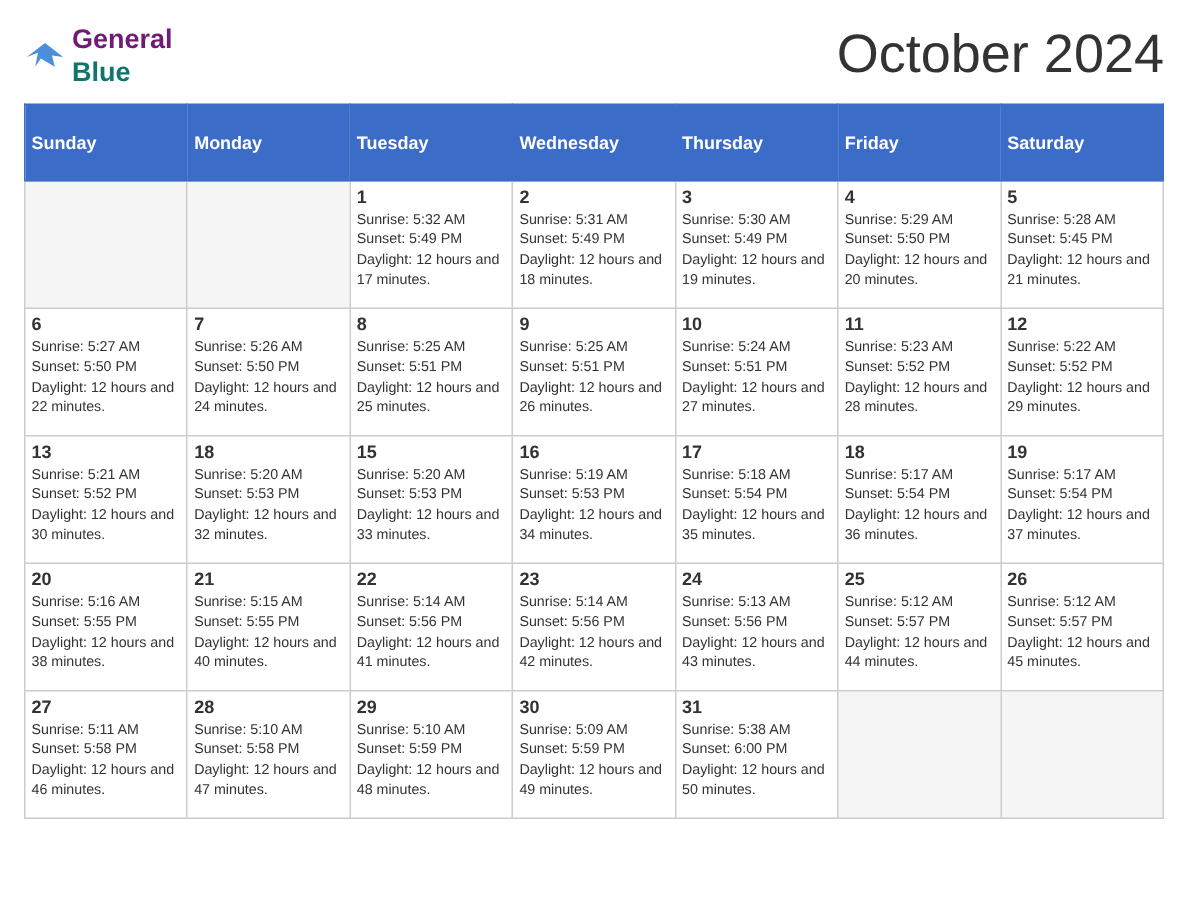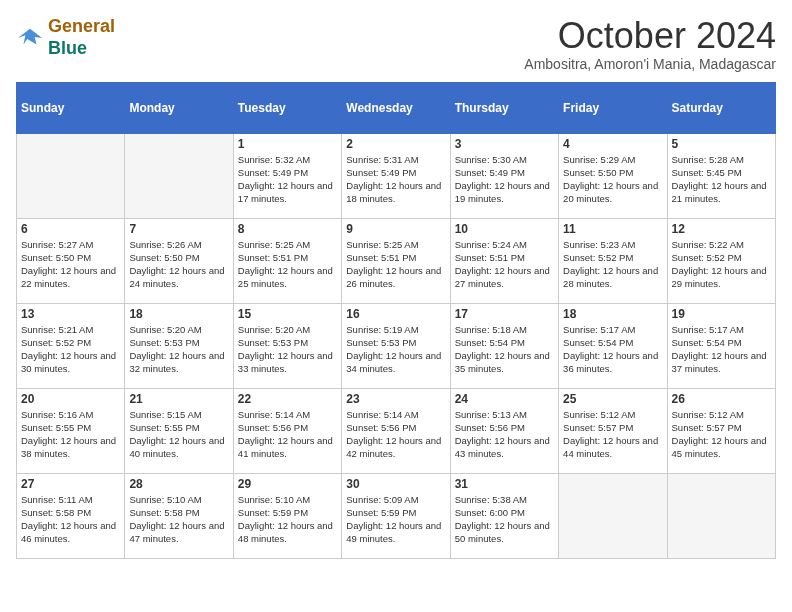--- a/index.html
+++ b/index.html
@@ -21,21 +21,21 @@
       align-items: center;
       gap: 4px;
     }
     .logo-text {
       font-size: 18px;
       font-weight: bold;
       color: #333;
       line-height: 1.2;
     }
     .logo-text span {
-      color: #a16207;
+      color: #701a75;
     }
     .logo-bird {
       width: 28px;
       height: 28px;
     }
     .title-block {
       text-align: right;
       margin-left: 42px;
     }
     .month-title {
@@ -97,21 +97,20 @@
     <svg class="logo-bird" viewBox="0 0 30 30">
       <polygon points="15,5 28,15 20,14 22,22 12,16 8,22 10,12 2,15" fill="#4a90d9"></polygon>
     </svg>
     <div class="logo-text">
       <div><span>General</span></div>
       <div><span style="color:#0f766e">Blue</span></div>
     </div>
   </div>
   <div class="title-block">
     <div class="month-title">October 2024</div>
-    <div class="subtitle">Ambositra, Amoron'i Mania, Madagascar</div>
   </div>
 </div>
 
 <table class="calendar">
   <thead>
     <tr>
     <th>Sunday</th>
         <th>Monday</th>
         <th>Tuesday</th>
         <th>Wednesday</th>

